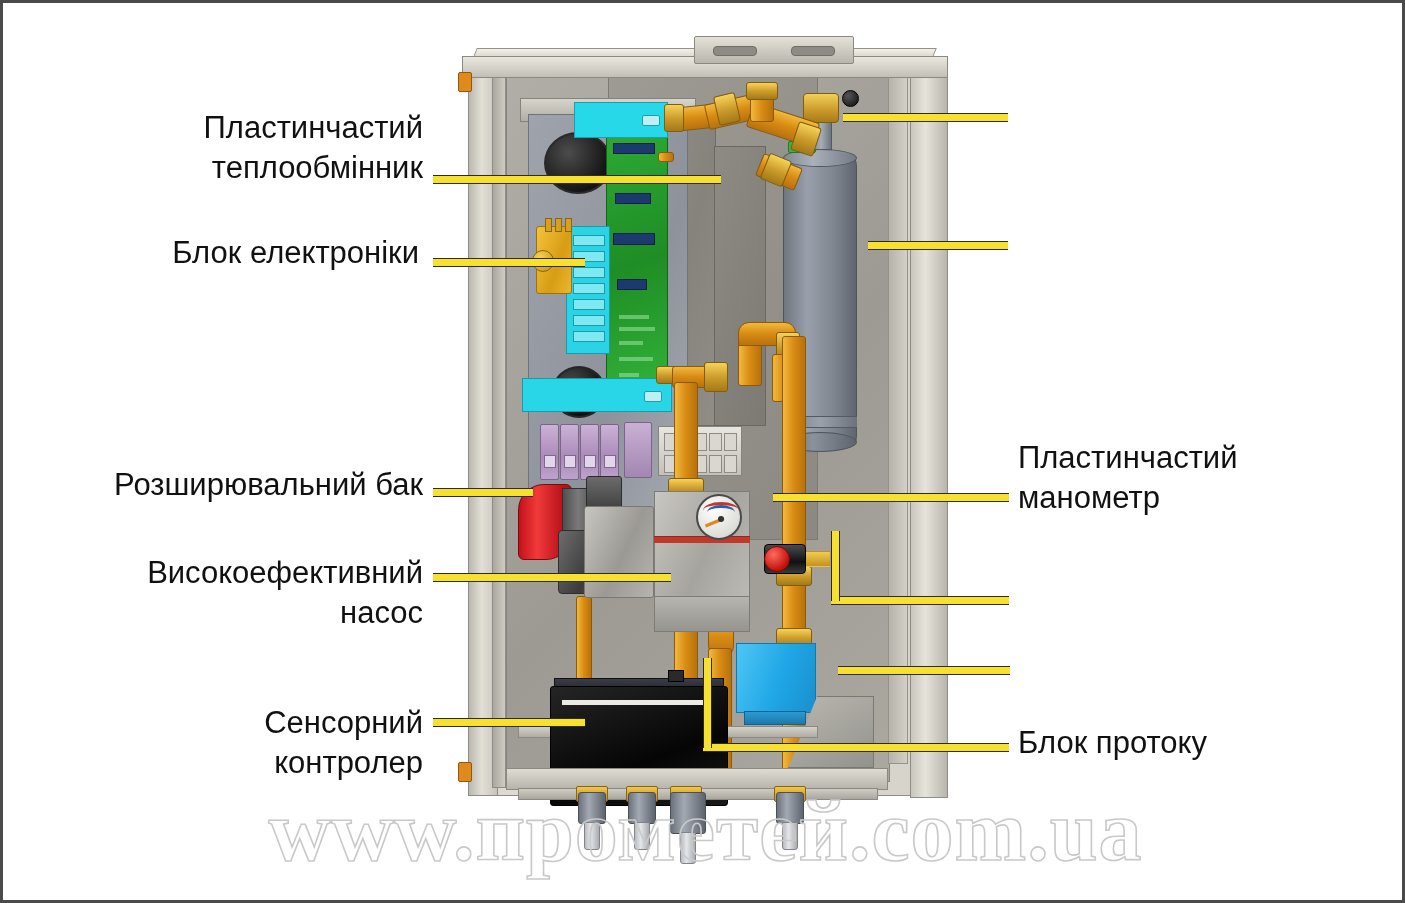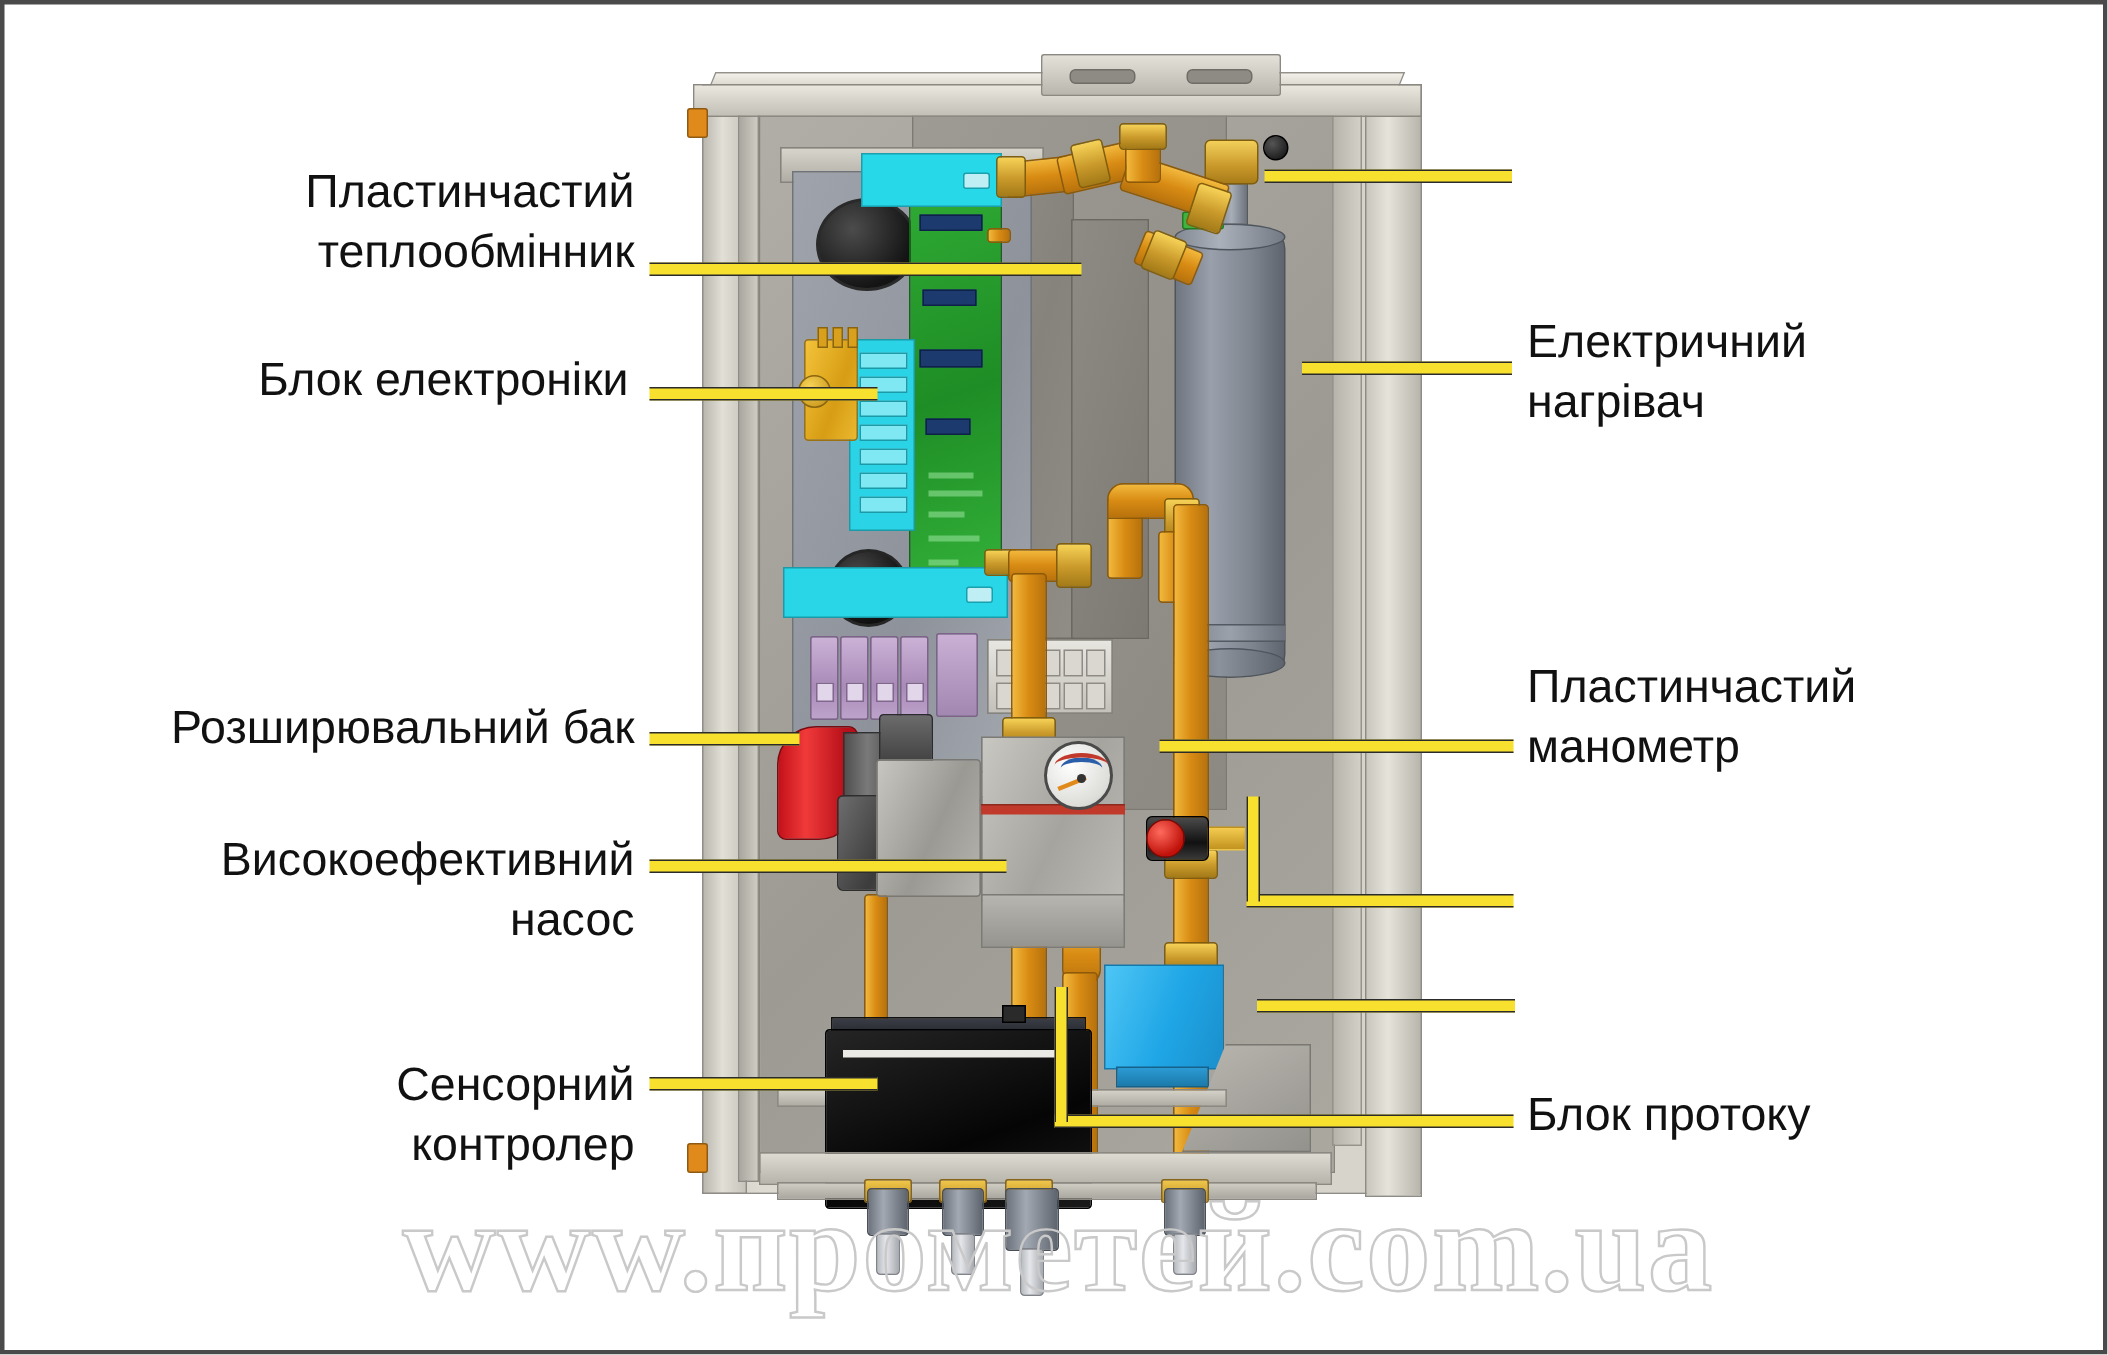--- a/index.html
+++ b/index.html
@@ -473,22 +473,20 @@
   <div class="lbl r" style="left:40px;top:550px;width:380px">Високоефективний
 насос</div>
   <div class="leader" style="left:430px;top:570px;width:238px"></div>
 
   <div class="lbl r" style="left:120px;top:700px;width:300px">Сенсорний
 контролер</div>
   <div class="leader" style="left:430px;top:715px;width:152px"></div>
 
   <div class="leader" style="left:840px;top:110px;width:165px"></div>
 
-  <div class="lbl l" style="left:1015px;top:205px;width:370px">Електричний
-нагрівач</div>
   <div class="leader" style="left:865px;top:238px;width:140px"></div>
 
   <div class="lbl l" style="left:1015px;top:435px;width:370px">Пластинчастий
 манометр</div>
   <div class="leader" style="left:770px;top:490px;width:236px"></div>
 
   <div class="leader" style="left:828px;top:593px;width:178px"></div>
   <div class="leader" style="left:828px;top:528px;width:9px;height:70px;border:none;
               border-left:1.5px solid #2b2b2b;border-right:1.5px solid #2b2b2b;"></div>
 

